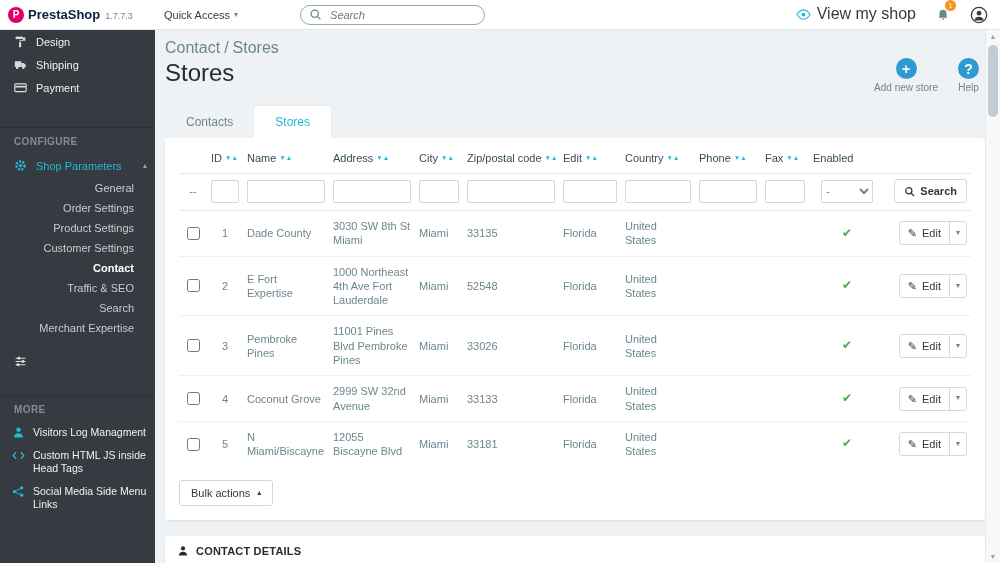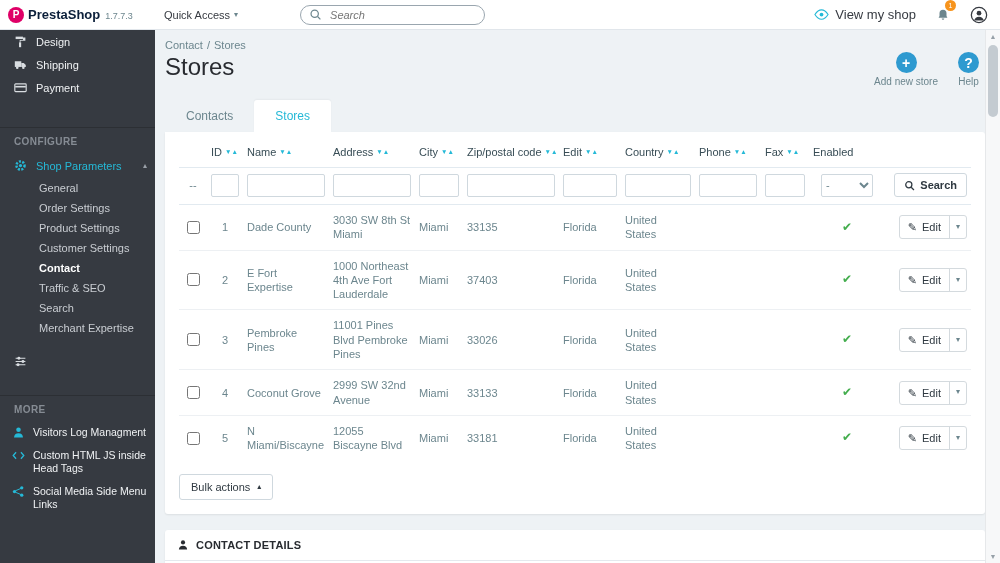--- a/index.html
+++ b/index.html
@@ -16,48 +16,48 @@
     font-size:10px;font-weight:bold;display:flex;align-items:center;justify-content:center;}
   .brand-name{font-size:13px;font-weight:bold;color:#0b1f3a;}
   .version{font-size:9px;color:#6c868e;margin-left:1px;align-self:flex-start;margin-top:4px;}
   .quick-access{font-size:11px;color:#363a41;margin-left:14px;display:flex;align-items:center;gap:4px;cursor:pointer;}
   .qa-caret{font-size:8px;color:#6c868e;}
   .search-pill{margin-left:62px;width:185px;height:20px;border:1px solid #9aa6af;border-radius:11px;
     display:flex;align-items:center;padding:0 8px;gap:6px;color:#6c868e;background:#fff;}
   .search-pill input{border:none;outline:none;flex:1;font-size:11px;font-style:italic;color:#6c868e;
     font-family:"Liberation Sans",sans-serif;background:transparent;}
   .topbar-right{margin-left:auto;display:flex;align-items:center;gap:20px;padding-right:12px;}
-  .view-shop{display:flex;align-items:center;gap:6px;font-size:13px;color:#363a41;cursor:pointer;}
+  .view-shop{display:flex;align-items:center;gap:6px;font-size:16px;color:#363a41;cursor:pointer;}
   .icon-eye{color:#25b9d7;}
   .bell-wrap{position:relative;cursor:pointer;color:#6c868e;}
   .badge{position:absolute;top:-5px;right:-6px;min-width:11px;height:11px;border-radius:6px;background:#f7941d;
     color:#fff;font-size:7px;display:flex;align-items:center;justify-content:center;padding:0 2px;}
   .profile{color:#363a41;cursor:pointer;}
 
   
   .sidebar{position:absolute;top:30px;left:0;width:155px;bottom:0;background:#363a41;color:#fff;
     font-size:11px;overflow:hidden;z-index:20;}
   .side-item{display:flex;align-items:center;gap:9px;padding:5px 6px 5px 14px;color:#f0f2f4;cursor:pointer;}
   .side-item .icon{color:#d9dde1;}
   .section-head{margin-top:28px;padding:8px 0 6px 14px;font-size:10px;font-weight:bold;color:#868c94;
     letter-spacing:.4px;border-top:1px solid #2c2f34;}
   .shop-params{display:flex;align-items:center;gap:9px;padding:6px 8px 5px 14px;color:#25b9d7;cursor:pointer;}
   .sp-caret{margin-left:auto;font-size:8px;color:#9aa0a8;}
   .submenu{padding:1px 0 4px 0;}
-  .submenu-item{padding:3px 21px 3px 39px;color:#c9cdd2;cursor:pointer;line-height:14px;}
+  .submenu-item{padding:3px 21px 3px 39px;color:#c9cdd2;cursor:pointer;line-height:14px;text-align:right;}
   .submenu-item.active{color:#fff;font-weight:bold;}
   .adv-params{margin-top:8px;}
   .more-head{margin-top:22px;}
   .more-item{display:flex;align-items:flex-start;gap:8px;padding:5px 8px 5px 12px;font-size:10.5px;
     line-height:13px;color:#f0f2f4;cursor:pointer;}
   .more-item .icon{color:#25b9d7;flex:0 0 auto;margin-top:0;}
 
   
   .content{position:absolute;left:145px;top:30px;right:15px;bottom:0;overflow:hidden;}
-  .breadcrumb{padding:9px 0 0 20px;font-size:11px;color:#6c868e;}
+  .breadcrumb{padding:9px 0 0 20px;font-size:16px;color:#6c868e;}
   .breadcrumb .sep{margin:0 4px;}
   .page-head{display:flex;align-items:flex-start;padding:1px 6px 0 20px;}
   .page-title{font-size:24px;font-weight:400;color:#282b30;margin:1px 0 0 0;}
   .head-actions{margin-left:auto;display:flex;gap:20px;}
   .head-action{display:flex;flex-direction:column;align-items:center;gap:3px;font-size:10px;color:#6c868e;cursor:pointer;}
   .circle-btn{width:21px;height:21px;border-radius:50%;background:#2e9ad0;color:#fff;font-size:14px;font-weight:bold;
     display:flex;align-items:center;justify-content:center;line-height:1;}
   .tabs{display:flex;margin:13px 0 0 20px;}
   .tab{padding:9px 21px;font-size:12px;color:#6c868e;cursor:pointer;border-radius:3px 3px 0 0;}
   .tab.active{background:#fff;color:#25b9d7;box-shadow:0 -1px 2px rgba(0,0,0,.04);}
@@ -363,21 +363,21 @@
                   </span>
               </div>
             </td>
           </tr>
           <tr class="row">
             <td class="c-center"><input type="checkbox" style=""></td>
             <td class="c-center">2</td>
             <td>E Fort Expertise</td>
             <td>1000 Northeast 4th Ave Fort Lauderdale</td>
             <td>Miami</td>
-            <td>37403</td>
+            <td>52548</td>
             <td>Florida</td>
             <td>United States</td>
             <td></td>
             <td></td>
             <td class="c-center"><span class="check">✔</span></td>
             <td class="c-right">
               <div class="edit-btn">
                 <span class="edit-main">
                     <span class="pencil">✎</span>
                     <span>Edit</span>

